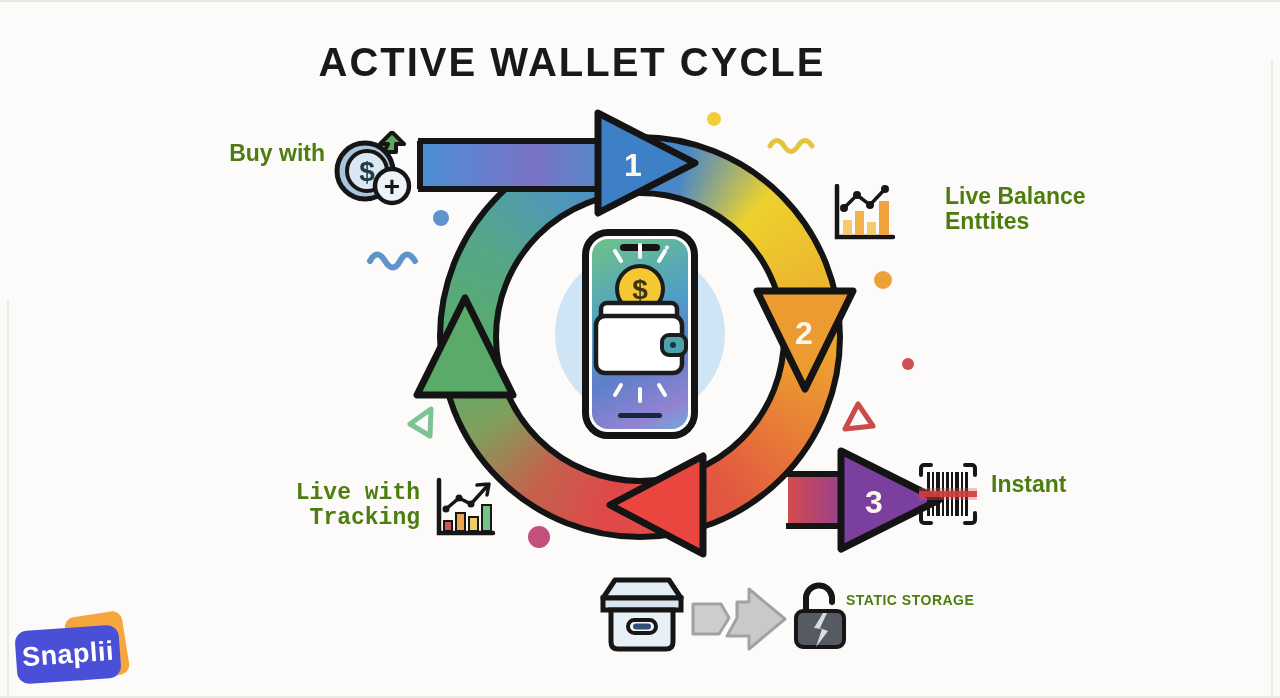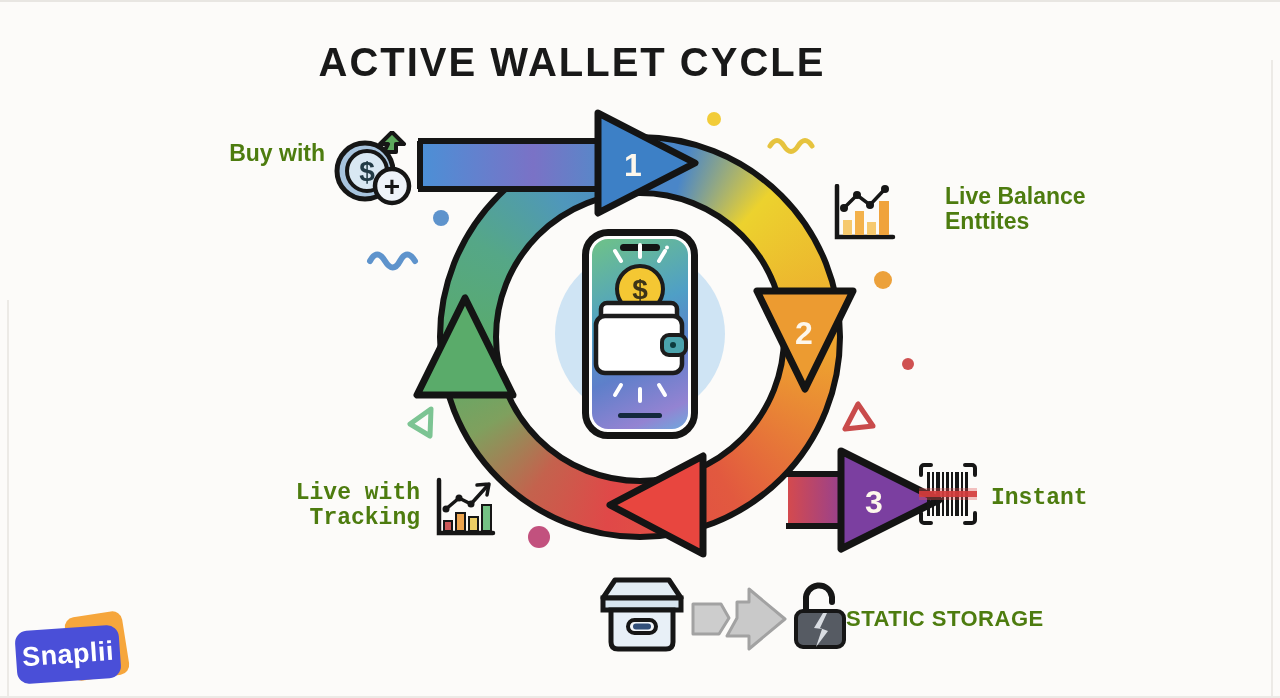--- a/index.html
+++ b/index.html
@@ -40,23 +40,23 @@
     background:linear-gradient(155deg,#6cbf8d 4%,#4f9fc6 40%,#5e7fca 64%,#9383d2 88%,#6fa9dd 100%);}
   .phone-art{position:absolute;left:592px;top:239px;width:96px;height:190px;}
 
   .overlay{position:absolute;left:0;top:0;width:1280px;height:698px;pointer-events:none;}
 
   
   .lbl{position:absolute;font-size:23px;font-weight:bold;color:#4d7c0f;line-height:1.1;}
   .lbl-right{text-align:right;}
   .lbl-buy{left:145px;top:141px;width:180px;}
   .lbl-balance{left:905px;top:184px;width:200px;margin-left:40px;}
-  .lbl-redeem{left:991px;top:486px;width:200px;font-family:Liberation Mono, monospace;}
+  .lbl-redeem{left:991px;top:472px;width:200px;}
   .lbl-growth{left:240px;top:481px;width:180px;font-family:Liberation Mono, monospace;}
-  .lbl-dead{left:846px;top:607px;width:260px;font-size:22px;letter-spacing:0.5px;}
+  .lbl-dead{left:846px;top:593px;width:260px;font-size:14px;letter-spacing:0.5px;}
 
   .icon{position:absolute;}
   .icon-cashback{left:334px;top:131px;}
   .icon-balance{left:831px;top:184px;}
   .icon-barcode{left:917px;top:462px;}
   .icon-growth{left:431px;top:476px;}
   .icon-box{left:599px;top:576px;}
   .icon-broken-arrow{left:691px;top:587px;}
   .icon-padlock{left:792px;top:581px;}
 

